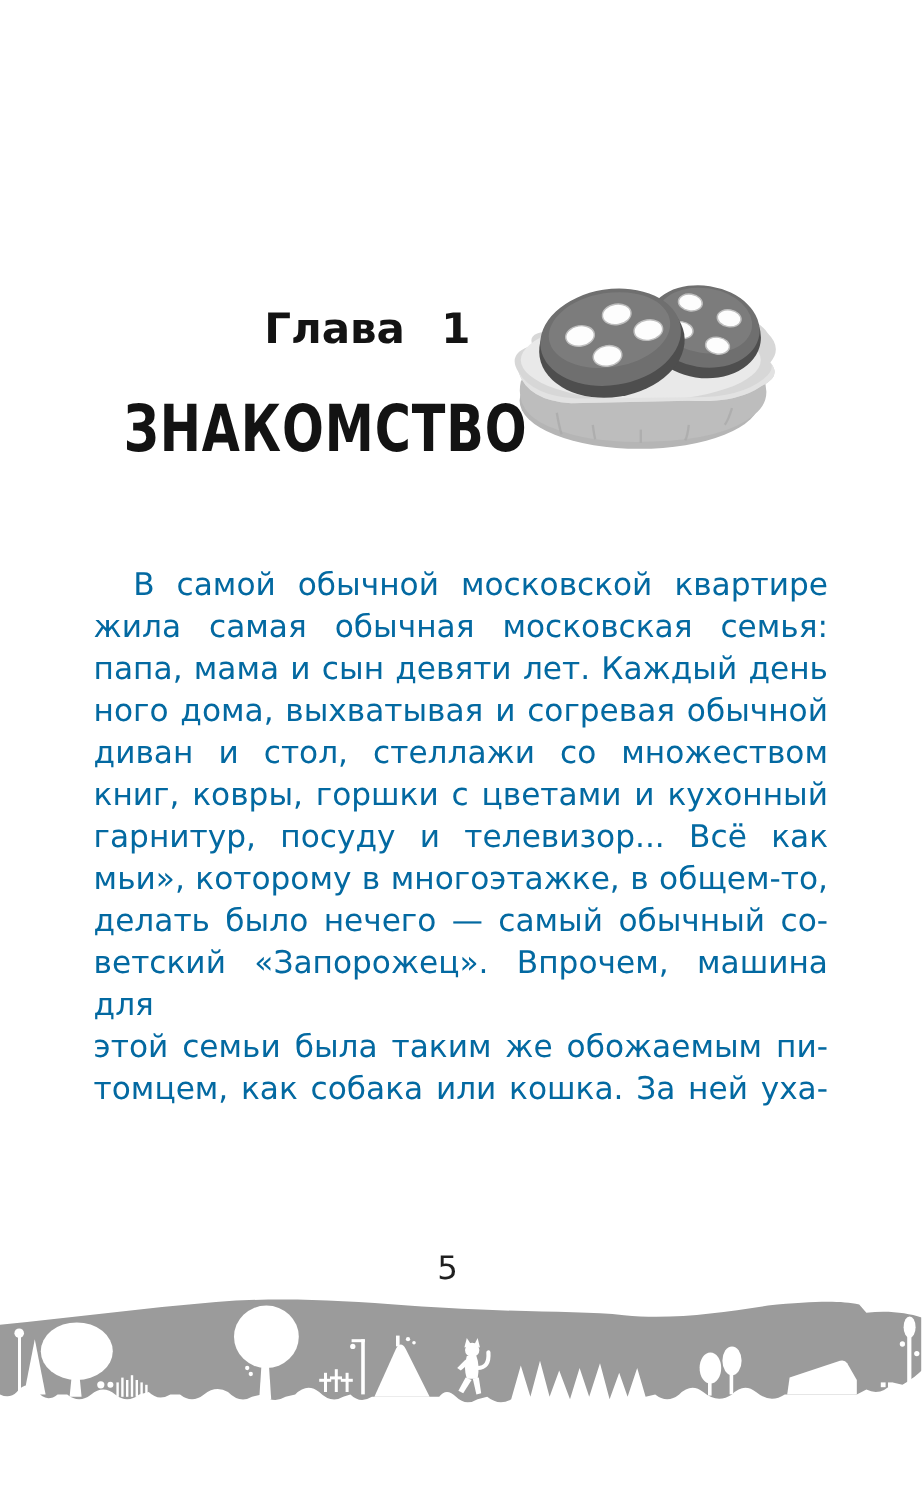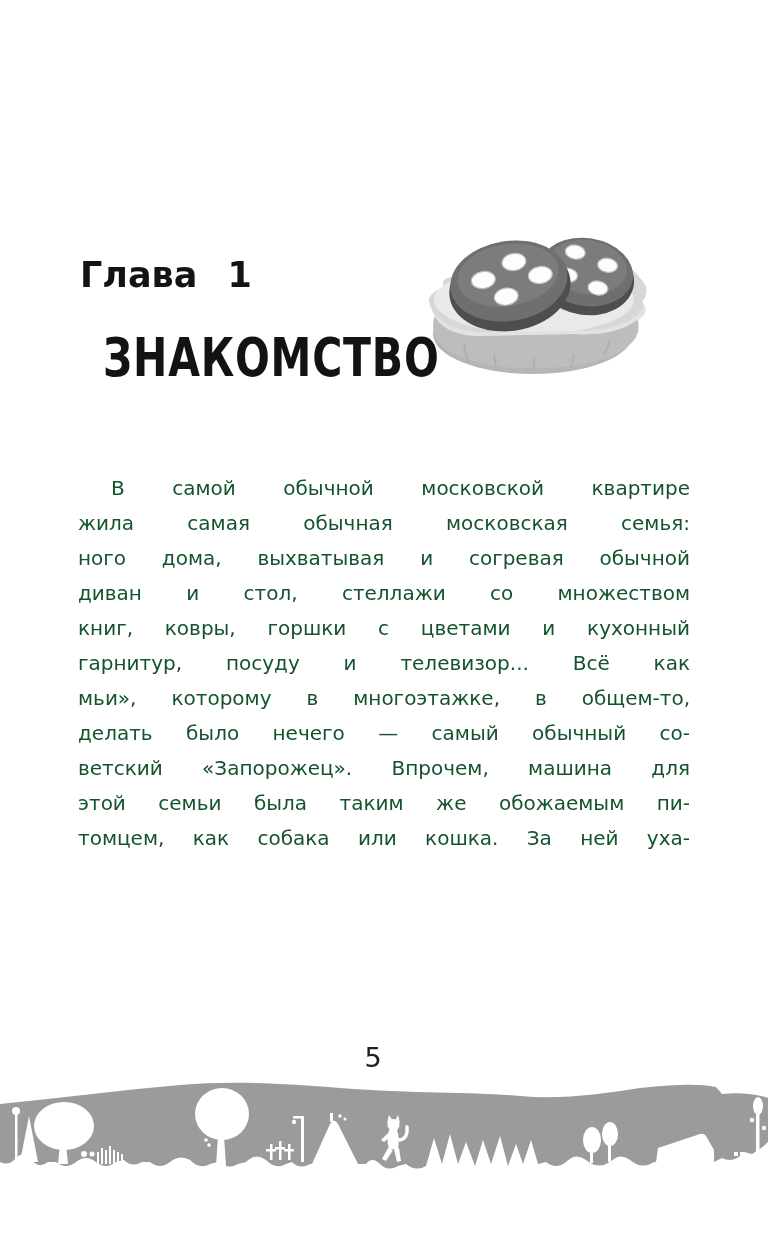--- a/index.html
+++ b/index.html
@@ -2,32 +2,32 @@
 <html><head>
 <meta charset="utf-8">
 <style>
   html,body{margin:0;padding:0;}
   body{
     width:768px;height:1240px;background:#ffffff;overflow:hidden;position:relative;
     font-family:"DejaVu Sans", sans-serif;
   }
   .page{position:absolute;inset:0;}
   .chapter-label{
-    position:absolute;left:80px;top:256px;width:312px;text-align:left;
+    position:absolute;left:80px;top:256px;width:312px;text-align:right;
     font-size:35px;font-weight:bold;color:#131313;word-spacing:18px;line-height:1.1;
   }
   .chapter-title-wrap{position:absolute;left:50px;top:331px;width:372px;text-align:left;}
   .chapter-title{
     display:inline-block;font-size:54px;font-weight:bold;color:#131313;line-height:1;
     transform:scaleX(0.76);transform-origin:center;letter-spacing:1px;white-space:nowrap;
   }
   .head-illustration{position:absolute;left:414px;top:218px;width:242px;height:162px;}
   .body-text{
     position:absolute;left:78px;top:471px;width:612px;
-    font-size:20px;line-height:35px;color:#14532d;
+    font-size:26px;line-height:35px;color:#0369a1;
   }
   .line{text-align:justify;text-align-last:justify;}
   .line-first{text-indent:33px;}
   .line-last{text-align-last:left;}
   .page-number{
     position:absolute;left:78px;top:1042px;width:590px;text-align:center;
     font-size:27px;color:#1f1f1f;
   }
   .footer-illustration{position:absolute;left:0;top:1078px;width:768px;height:162px;}
   svg{display:block;}
@@ -81,20 +81,21 @@
         </g>
       </g>
       <path d="M18,92 Q30,112 66,114 L160,113 Q202,114 222,98 Q232,90 228,84 Q238,96 220,104 Q200,118 160,116 L62,118 Q26,116 18,92 Z" fill="#e2e2e2"></path>
     </svg>
   </div>
 
   <main class="body-text" id="body-text">
       <div>
         <div class="line line-first">В самой обычной московской квартире</div>
         <div class="line">жила самая обычная московская семья:</div>
+        <div class="line">папа, мама и сын девяти лет. Каждый день</div>
         <div class="line">ного дома, выхватывая и согревая обычной</div>
         <div class="line">диван и стол, стеллажи со множеством</div>
         <div class="line">книг, ковры, горшки с цветами и кухонный</div>
         <div class="line">гарнитур, посуду и телевизор... Всё как</div>
       </div>
       <div>
         <div class="line">мьи», которому в многоэтажке, в общем-то,</div>
         <div class="line">делать было нечего — самый обычный со-</div>
         <div class="line">ветский «Запорожец». Впрочем, машина для</div>
         <div class="line">этой семьи была таким же обожаемым пи-</div>

